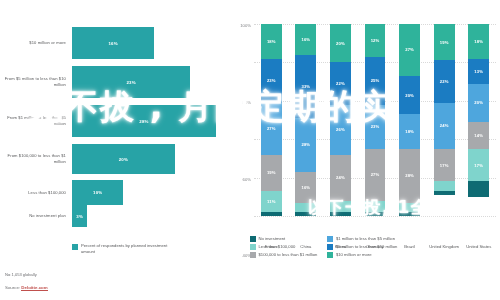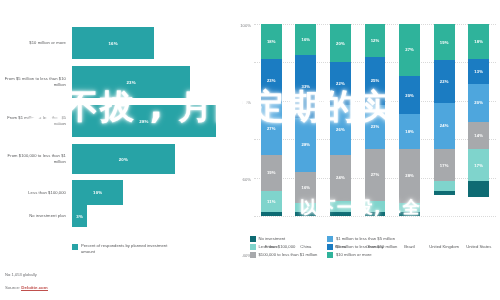--- a/index.html
+++ b/index.html
@@ -197,21 +197,21 @@
       0 0 2px rgba(255,255,255,.95),
       0 0 4px rgba(255,255,255,.75),
       0 0 7px rgba(255,255,255,.5);
   }
   #wm-main {
     left: 28px; top: 84px;
     font-size: 34px;
     letter-spacing: 2px;
   }
   #wm-sub {
-    left: 300px; top: 196px;
+    left: 308px; top: 196px;
     font-size: 17px;
     letter-spacing: 1.5px;
   }
 </style>
 </head>
 <body>
 
 <div id="root">
 
   <div id="left-panel">

